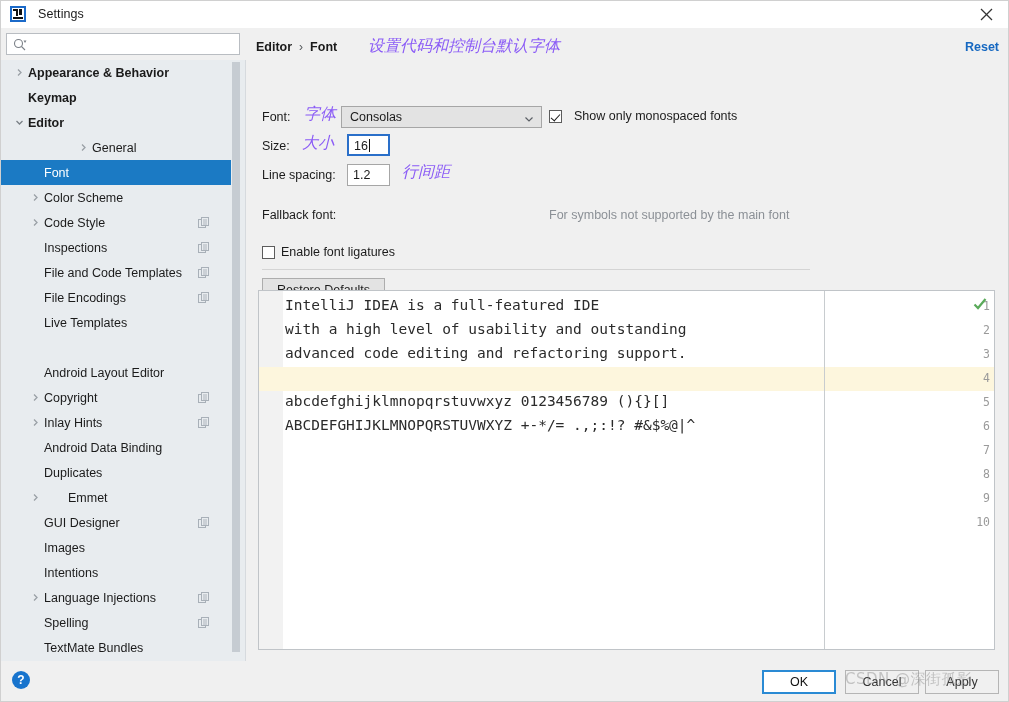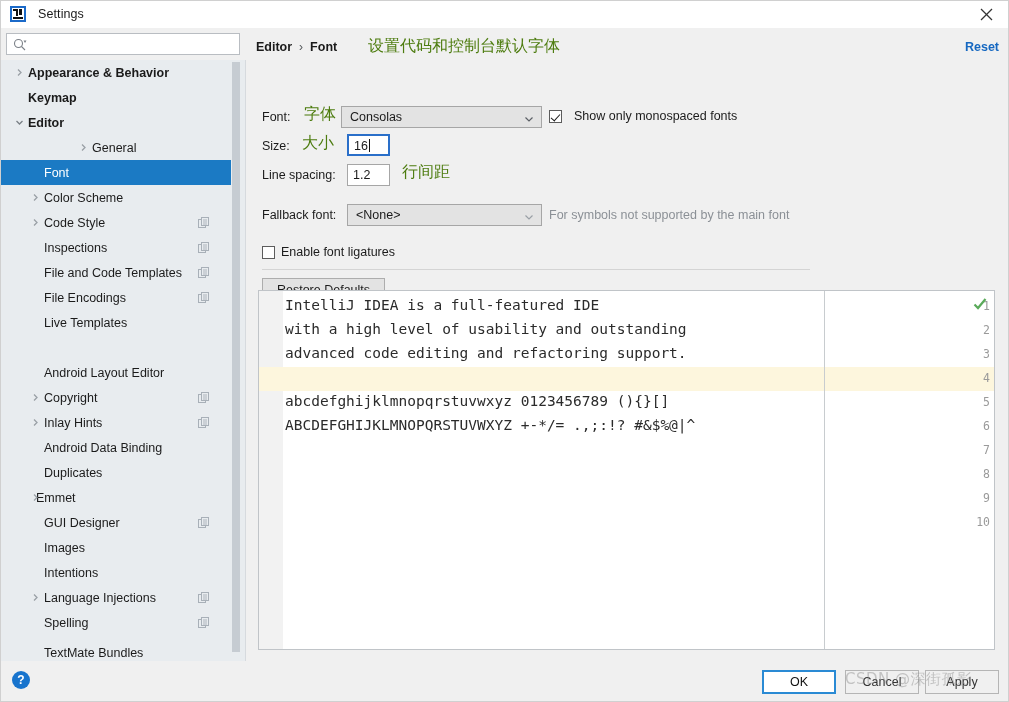--- a/index.html
+++ b/index.html
@@ -98,22 +98,22 @@
     position: absolute; left: 246px; top: 28px; width: 763px; height: 633px;
     background: #f0f0f0;
   }
   .breadcrumb {
     position: absolute; left: 10px; top: 12px;
     font-size: 12.5px; font-weight: bold; color: #1b1b1b;
     display: flex; align-items: center; gap: 7px;
   }
   .breadcrumb .sep { font-weight: normal; color: #55595d; font-size: 12px; }
   .annot {
-    position: absolute; color: #4d7c0f; font-family: "DejaVu Sans", sans-serif;
-    font-size: 16px; white-space: nowrap;
+    position: absolute; color: #8b5cf6; font-family: "DejaVu Sans", sans-serif;
+    font-size: 16px; white-space: nowrap; font-style: italic;
   }
   .reset-link {
     position: absolute; right: 10px; top: 12px;
     font-size: 12.5px; font-weight: bold; color: #1668c1; cursor: pointer;
   }
 
   .row-label {
     position: absolute; font-size: 12.5px; color: #1b1b1b;
   }
   .combo {
@@ -380,21 +380,21 @@
       </div>
       <div class="tree-item" style="top: 400px; position: absolute; left: 0px; width: 231px;">
         <span class="lbl" style="margin-left: 44px;">Duplicates</span>
       </div>
       <div class="tree-item" style="top: 425px; position: absolute; left: 0px; width: 231px;">
         <span class="arrow" style="left: 29px;">
           <svg width="9" height="9" viewBox="0 0 9 9">
             <polyline points="3,1.5 6,4.5 3,7.5" fill="none" stroke="#9aa0a6" stroke-width="1.3"></polyline>
           </svg>
         </span>
-        <span class="lbl" style="margin-left: 36px;">Emmet</span>
+        <span class="lbl" style="margin-left: 68px;">Emmet</span>
       </div>
       <div class="tree-item" style="top: 450px; position: absolute; left: 0px; width: 231px;">
         <span class="lbl" style="margin-left: 44px;">GUI Designer</span>
         <span class="copy-badge"><svg width="11" height="11" viewBox="0 0 11 11">
             <rect x="0.5" y="2.5" width="7" height="8" fill="none" stroke="#a8b0b8" stroke-width="1"></rect>
             <rect x="3.5" y="0.5" width="7" height="8" fill="#e8ecef" stroke="#a8b0b8" stroke-width="1"></rect>
             <line x1="5" y1="3" x2="9" y2="3" stroke="#a8b0b8" stroke-width="0.9"></line>
             <line x1="5" y1="5" x2="9" y2="5" stroke="#a8b0b8" stroke-width="0.9"></line>
             <line x1="5" y1="7" x2="9" y2="7" stroke="#a8b0b8" stroke-width="0.9"></line>
           </svg></span>
@@ -423,21 +423,21 @@
       <div class="tree-item" style="top: 550px; position: absolute; left: 0px; width: 231px;">
         <span class="lbl" style="margin-left: 44px;">Spelling</span>
         <span class="copy-badge"><svg width="11" height="11" viewBox="0 0 11 11">
             <rect x="0.5" y="2.5" width="7" height="8" fill="none" stroke="#a8b0b8" stroke-width="1"></rect>
             <rect x="3.5" y="0.5" width="7" height="8" fill="#e8ecef" stroke="#a8b0b8" stroke-width="1"></rect>
             <line x1="5" y1="3" x2="9" y2="3" stroke="#a8b0b8" stroke-width="0.9"></line>
             <line x1="5" y1="5" x2="9" y2="5" stroke="#a8b0b8" stroke-width="0.9"></line>
             <line x1="5" y1="7" x2="9" y2="7" stroke="#a8b0b8" stroke-width="0.9"></line>
           </svg></span>
       </div>
-      <div class="tree-item" style="top: 575px; position: absolute; left: 0px; width: 196px; align-items: flex-end;">
+      <div class="tree-item" style="top: 575px; position: absolute; left: 0px; width: 196px;">
         <span class="lbl" style="margin-left: 44px;">TextMate Bundles</span>
       </div>
     </div>
   <div class="sb-track" style="left:231px; top:60px;"></div>
   <div class="sb-thumb" style="left:232px; top:62px;"></div>
   <div class="sidebar-edge"></div>
 
   <div class="main">
 
     <div class="breadcrumb">
@@ -471,28 +471,20 @@
       <span>16</span><span class="caret"></span>
     </div>
 
     <div class="row-label" style="left:16px; top:140px;">Line spacing:</div>
     <div class="textfield" style="left:101px; top:136px; width:43px;">
       <span>1.2</span>
     </div>
     <div class="annot" style="left:156px; top:134px;">行间距</div>
 
     <div class="row-label" style="left:16px; top:180px;">Fallback font:</div>
-    <div class="combo" style="left:101px; top:176px; width:195px;">
-      <span>&lt;None&gt;</span>
-      <span class="chev">
-        <svg width="10" height="10" viewBox="0 0 10 10">
-          <polyline points="1.5,3.5 5,7 8.5,3.5" fill="none" stroke="#9aa0a6" stroke-width="1.2"></polyline>
-        </svg>
-      </span>
-    </div>
     <div class="hint-text" style="left:303px; top:180px;">For symbols not supported by the main font</div>
 
     <div class="checkbox-row" style="left:16px; top:217px;">
       <span class="cbox"></span>
       <span>Enable font ligatures</span>
     </div>
 
     <div class="divider" style="left:16px; top:241px; width:548px;"></div>
 
     <div class="btn" style="left:16px; top:250px; width:123px;">Restore Defaults</div>

